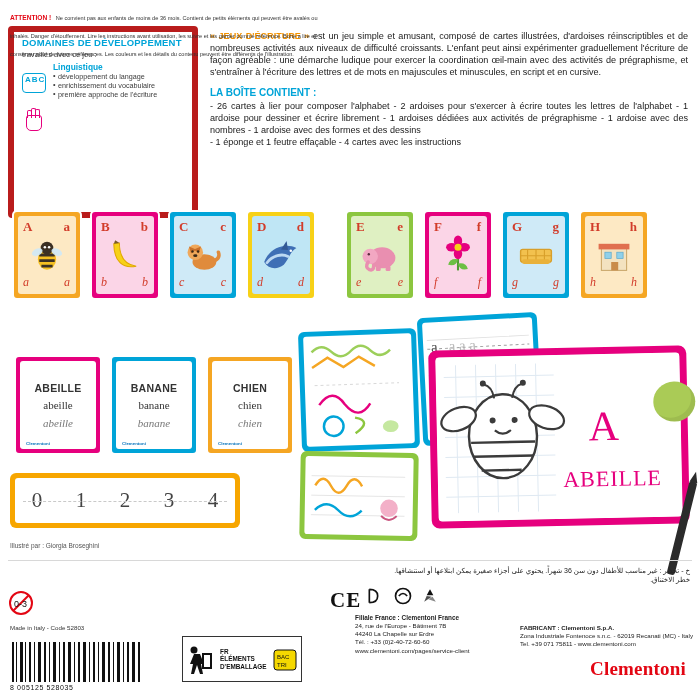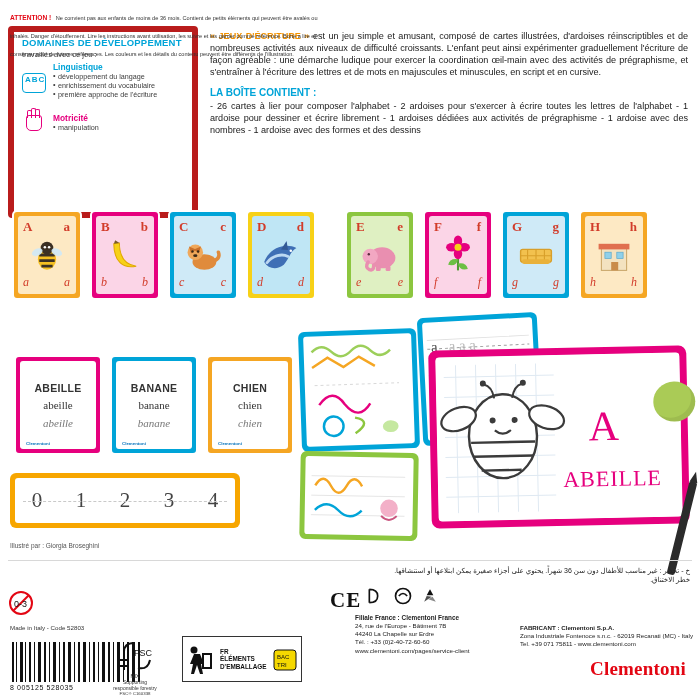--- a/index.html
+++ b/index.html
@@ -147,32 +147,29 @@
 
       <div class="dev-row">
         <div class="dev-ico">
           <div class="ico-hand">
               <div class="f f1"></div>
               <div class="f f2"></div>
               <div class="f f3"></div>
               <div class="p"></div>
             </div>
         </div>
-        <div class="dev-txt">
-          <div class="dev-h pink">Motricité</div>
-          <div class="dev-li">manipulation</div>
-        </div>
       </div>
     </div>
 
     <div class="intro">
       <p><span class="tagmark">« JEUX D'ÉCRITURE »</span><span> est un jeu simple et amusant, composé de cartes illustrées, d'ardoises réinscriptibles et de nombreuses activités aux niveaux de difficulté croissants. L'enfant peut ainsi expérimenter graduellement l'écriture de façon agréable : une démarche ludique pour exercer la coordination œil-main avec des activités de prégraphisme, et s'entraîner à l'écriture des lettres et de mots en majuscules et minuscules, en script et en cursive.</span></p>
       <div class="contient">
         <div class="contient-h">LA BOÎTE CONTIENT :</div>
         <p>- 26 cartes à lier pour composer l'alphabet - 2 ardoises pour s'exercer à écrire toutes les lettres de l'alphabet - 1 ardoise pour dessiner et écrire librement - 1 ardoises dédiées aux activités de prégraphisme - 1 ardoise avec des nombres - 1 ardoise avec des formes et des dessins</p>
+        <p>- 1 éponge et 1 feutre effaçable - 4 cartes avec les instructions</p>
       </div>
     </div>
   </div>
 
   <div class="cards">
 
     <div class="card" style="left:4px;top:0;background:#f5a623">
       <div class="inner" style="background:#fde9c4">
         <div class="L">A</div>
         <div class="l">a</div>
@@ -480,31 +477,20 @@
         <rect x="107" y="2" width="3" height="40"></rect>
           <rect x="113" y="2" width="1" height="40"></rect>
         <rect x="117" y="2" width="2" height="40"></rect>
           <rect x="122" y="2" width="3" height="40"></rect>
         <rect x="128" y="2" width="2" height="40"></rect>
       </g>
     </svg>
   </div>
   <div class="bc-num">8 005125 528035</div>
 
-  <div class="fsc">
-    <svg viewBox="0 0 46 34" width="46" height="34" style="margin:0 auto;">
-      <path d="M12 30 V12 M12 12 q0 -9 10 -9 M8 20 h8 M8 26 h8" stroke="#111" stroke-width="2" fill="none"></path>
-      <path d="M26 28 q10 2 12 -8" stroke="#111" stroke-width="2" fill="none"></path>
-      <text x="22" y="16" font-family="Liberation Sans, sans-serif" font-size="9" fill="#111">FSC</text>
-    </svg>
-    <div class="mix"><span>MIX</span><br>
-      <span>Supporting</span><br>
-      <span>responsible forestry</span></div>
-    <div class="code">FSC® C160338</div>
-  </div>
 
   <div class="recyc">
     <div class="lft">
       <svg viewBox="0 0 30 34" width="30" height="34">
         <circle cx="11" cy="8" r="3.5" fill="#111"></circle>
         <path d="M11 12 l-4 10 h3 l-2 10 h3 l3 -9 l3 9 h3 l-2 -10 h3 l-4 -10z" fill="#111"></path>
         <rect x="20" y="12" width="8" height="14" fill="none" stroke="#111" stroke-width="2"></rect>
       </svg>
     </div>
     <div class="rgt">

